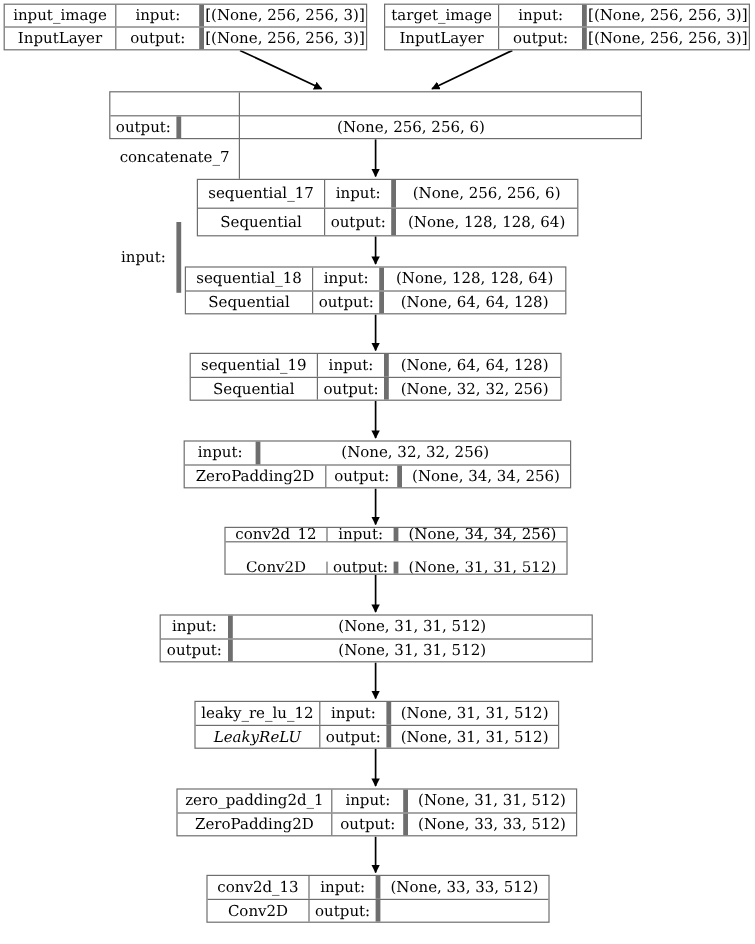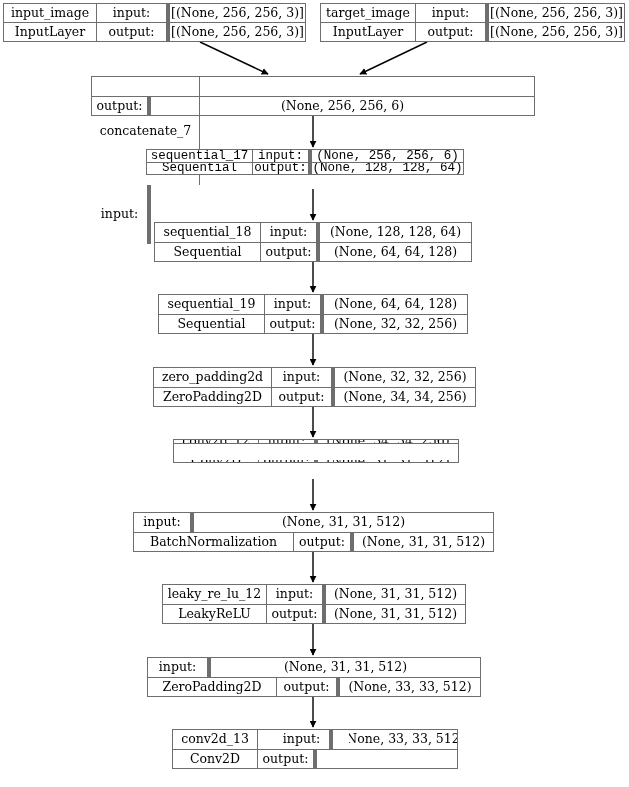--- a/index.html
+++ b/index.html
@@ -117,21 +117,21 @@
       <div class="node" style="left: 91px; top: 76px; width: 444px; height: 40px; border-color: rgb(110, 110, 110);">
         <div class="row top" style="border-color: rgb(110, 110, 110); flex-direction: column;">
           <div class="cell name" style="width: 108px; flex: 0 0 108px; border-color: rgb(110, 110, 110);">concatenate_7</div>
           <div class="cell io" style="width: 59px; flex: 0 0 59px; border-color: rgb(110, 110, 110);">input:</div>
         </div>
         <div class="row bottom">
           <div class="cell io" style="width: 59px; flex: 0 0 59px; border-color: rgb(110, 110, 110);">output:</div>
           <div class="cell shape" style="border-color: rgb(110, 110, 110);">(None, 256, 256, 6)</div>
         </div>
       </div>
-      <div class="node" style="left: 146px; top: 149px; width: 318px; height: 26px; border-color: rgb(110, 110, 110); font-family: Liberation Mono, monospace;">
+      <div class="node" style="left: 164px; top: 149px; width: 318px; height: 48px; border-color: rgb(110, 110, 110);">
         <div class="row top" style="border-color: rgb(110, 110, 110);">
           <div class="cell name" style="width: 106px; flex: 0 0 106px; border-color: rgb(110, 110, 110);">sequential_17</div>
           <div class="cell io" style="width: 59px; flex: 0 0 59px; border-color: rgb(110, 110, 110);">input:</div>
           <div class="cell shape" style="border-color: rgb(110, 110, 110);">(None, 256, 256, 6)</div>
         </div>
         <div class="row bottom">
           <div class="cell name" style="width: 106px; flex: 0 0 106px; border-color: rgb(110, 110, 110);">Sequential</div>
           <div class="cell io" style="width: 59px; flex: 0 0 59px; border-color: rgb(110, 110, 110);">output:</div>
           <div class="cell shape" style="border-color: rgb(110, 110, 110);">(None, 128, 128, 64)</div>
         </div>
@@ -155,78 +155,77 @@
           <div class="cell shape" style="border-color: rgb(110, 110, 110);">(None, 64, 64, 128)</div>
         </div>
         <div class="row bottom">
           <div class="cell name" style="width: 106px; flex: 0 0 106px; border-color: rgb(110, 110, 110);">Sequential</div>
           <div class="cell io" style="width: 59px; flex: 0 0 59px; border-color: rgb(110, 110, 110);">output:</div>
           <div class="cell shape" style="border-color: rgb(110, 110, 110);">(None, 32, 32, 256)</div>
         </div>
       </div>
       <div class="node" style="left: 153px; top: 367px; width: 323px; height: 40px; border-color: rgb(110, 110, 110);">
         <div class="row top" style="border-color: rgb(110, 110, 110);">
-          <div class="cell name" style="width: 118px; flex: 0 0 118px; border-color: rgb(110, 110, 110);">zero_padding2d</div>
           <div class="cell io" style="width: 63px; flex: 0 0 63px; border-color: rgb(110, 110, 110);">input:</div>
           <div class="cell shape" style="border-color: rgb(110, 110, 110);">(None, 32, 32, 256)</div>
         </div>
         <div class="row bottom">
           <div class="cell name" style="width: 118px; flex: 0 0 118px; border-color: rgb(110, 110, 110);">ZeroPadding2D</div>
           <div class="cell io" style="width: 63px; flex: 0 0 63px; border-color: rgb(110, 110, 110);">output:</div>
           <div class="cell shape" style="border-color: rgb(110, 110, 110);">(None, 34, 34, 256)</div>
         </div>
       </div>
-      <div class="node" style="left: 173px; top: 439px; width: 286px; height: 24px; border-color: rgb(110, 110, 110); gap: 16px;">
+      <div class="node" style="left: 187px; top: 439px; width: 286px; height: 40px; border-color: rgb(110, 110, 110); gap: 16px;">
         <div class="row top" style="border-color: rgb(110, 110, 110);">
           <div class="cell name" style="width: 85px; flex: 0 0 85px; border-color: rgb(110, 110, 110);">conv2d_12</div>
           <div class="cell io" style="width: 59px; flex: 0 0 59px; border-color: rgb(110, 110, 110);">input:</div>
           <div class="cell shape" style="border-color: rgb(110, 110, 110);">(None, 34, 34, 256)</div>
         </div>
         <div class="row bottom">
           <div class="cell name" style="width: 85px; flex: 0 0 85px; border-color: rgb(110, 110, 110);">Conv2D</div>
           <div class="cell io" style="width: 59px; flex: 0 0 59px; border-color: rgb(110, 110, 110);">output:</div>
           <div class="cell shape" style="border-color: rgb(110, 110, 110);">(None, 31, 31, 512)</div>
         </div>
       </div>
       <div class="node" style="left: 133px; top: 512px; width: 361px; height: 40px; border-color: rgb(110, 110, 110);">
         <div class="row top" style="border-color: rgb(110, 110, 110);">
           <div class="cell io" style="width: 60px; flex: 0 0 60px; border-color: rgb(110, 110, 110);">input:</div>
           <div class="cell shape" style="border-color: rgb(110, 110, 110);">(None, 31, 31, 512)</div>
         </div>
         <div class="row bottom">
-          <div class="cell name" style="width: 160px; flex: 0 0 160px; border-color: rgb(110, 110, 110);">BatchNormalization</div>
           <div class="cell io" style="width: 60px; flex: 0 0 60px; border-color: rgb(110, 110, 110);">output:</div>
           <div class="cell shape" style="border-color: rgb(110, 110, 110);">(None, 31, 31, 512)</div>
         </div>
       </div>
       <div class="node" style="left: 162px; top: 584px; width: 304px; height: 40px; border-color: rgb(110, 110, 110);">
         <div class="row top" style="border-color: rgb(110, 110, 110);">
           <div class="cell name" style="width: 104px; flex: 0 0 104px; border-color: rgb(110, 110, 110);">leaky_re_lu_12</div>
           <div class="cell io" style="width: 59px; flex: 0 0 59px; border-color: rgb(110, 110, 110);">input:</div>
           <div class="cell shape" style="border-color: rgb(110, 110, 110);">(None, 31, 31, 512)</div>
         </div>
         <div class="row bottom">
-          <div class="cell name" style="width: 104px; flex: 0 0 104px; border-color: rgb(110, 110, 110);">LeakyReLU</div>
+          <div class="cell name" style="width: 104px; flex: 0 0 104px; border-color: rgb(110, 110, 110); font-style: italic;">LeakyReLU</div>
           <div class="cell io" style="width: 59px; flex: 0 0 59px; border-color: rgb(110, 110, 110);">output:</div>
           <div class="cell shape" style="border-color: rgb(110, 110, 110);">(None, 31, 31, 512)</div>
         </div>
       </div>
       <div class="node" style="left: 147px; top: 657px; width: 334px; height: 40px; border-color: rgb(110, 110, 110);">
         <div class="row top" style="border-color: rgb(110, 110, 110);">
+          <div class="cell name" style="width: 129px; flex: 0 0 129px; border-color: rgb(110, 110, 110);">zero_padding2d_1</div>
           <div class="cell io" style="width: 63px; flex: 0 0 63px; border-color: rgb(110, 110, 110);">input:</div>
           <div class="cell shape" style="border-color: rgb(110, 110, 110);">(None, 31, 31, 512)</div>
         </div>
         <div class="row bottom">
           <div class="cell name" style="width: 129px; flex: 0 0 129px; border-color: rgb(110, 110, 110);">ZeroPadding2D</div>
           <div class="cell io" style="width: 63px; flex: 0 0 63px; border-color: rgb(110, 110, 110);">output:</div>
           <div class="cell shape" style="border-color: rgb(110, 110, 110);">(None, 33, 33, 512)</div>
         </div>
       </div>
       <div class="node" style="left: 172px; top: 729px; width: 286px; height: 40px; border-color: rgb(110, 110, 110);">
-        <div class="row top" style="border-color: rgb(110, 110, 110); gap: 16px;">
+        <div class="row top" style="border-color: rgb(110, 110, 110);">
           <div class="cell name" style="width: 85px; flex: 0 0 85px; border-color: rgb(110, 110, 110);">conv2d_13</div>
           <div class="cell io" style="width: 59px; flex: 0 0 59px; border-color: rgb(110, 110, 110);">input:</div>
           <div class="cell shape" style="border-color: rgb(110, 110, 110);">(None, 33, 33, 512)</div>
         </div>
         <div class="row bottom">
           <div class="cell name" style="width: 85px; flex: 0 0 85px; border-color: rgb(110, 110, 110);">Conv2D</div>
           <div class="cell io" style="width: 59px; flex: 0 0 59px; border-color: rgb(110, 110, 110);">output:</div>
         </div>
       </div>
     </div>

